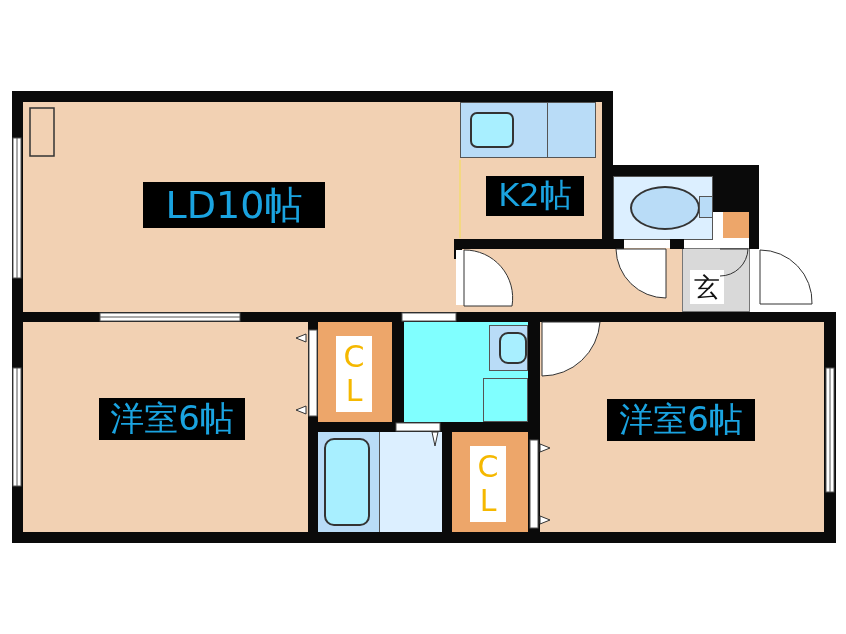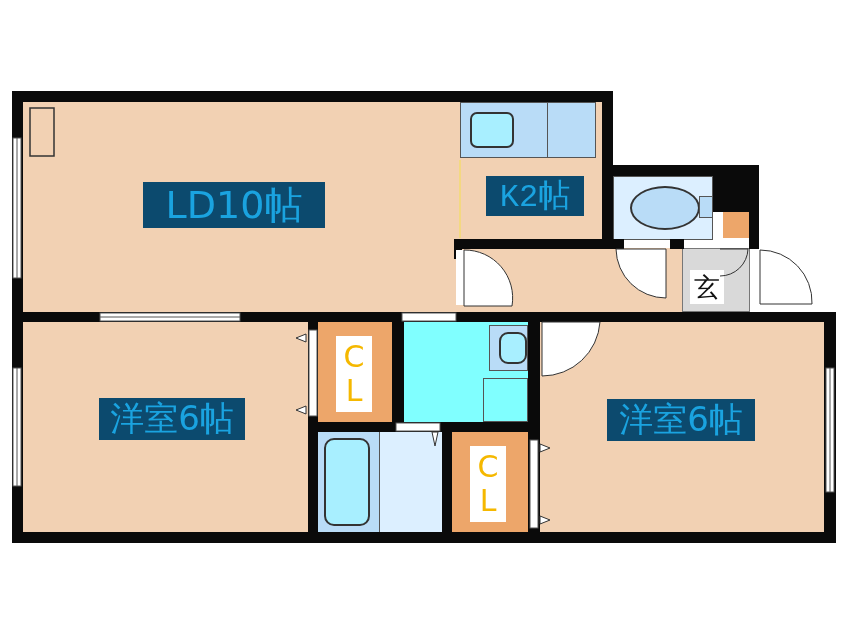--- a/index.html
+++ b/index.html
@@ -1,20 +1,20 @@
 <!DOCTYPE html>
 <html><head>
 <meta charset="utf-8">
 <style>
   html,body{margin:0;padding:0;background:#fff;}
   body{width:846px;height:634px;position:relative;overflow:hidden;font-family:"DejaVu Sans",sans-serif;}
   .abs{position:absolute;box-sizing:border-box;}
   .wall{background:#0a0a0a;position:absolute;}
   .floor{background:#f2d1b3;position:absolute;}
-  .label{position:absolute;background:#0c4a6e;color:#1aa3e0;display:flex;align-items:center;justify-content:center;font-family:"DejaVu Sans",sans-serif;}
+  .label{position:absolute;background:#000000;color:#1aa3e0;display:flex;align-items:center;justify-content:center;font-family:"DejaVu Sans",sans-serif;}
   .cl{position:absolute;background:#fff;color:#f5b800;display:flex;flex-direction:column;align-items:center;justify-content:center;font-size:30px;line-height:34px;}
   svg{position:absolute;left:0;top:0;}
 </style>
 </head>
 <body>
 
 <div class="floor" style="left:22px;top:102px;width:440px;height:212px;"></div>
 <div class="floor" style="left:458px;top:102px;width:144px;height:138px;"></div>
 <div class="floor" style="left:462px;top:248px;width:222px;height:66px;"></div>
 <div class="floor" style="left:22px;top:322px;width:286px;height:210px;"></div>
@@ -107,15 +107,15 @@
 
   <rect x="530" y="440" width="8" height="88" fill="#fff" stroke="#555"></rect>
   <path d="M550 448 L540 444 L540 452 Z" fill="#fff" stroke="#333"></path>
   <path d="M550 520 L540 516 L540 524 Z" fill="#fff" stroke="#333"></path>
 
   <rect x="396" y="423" width="44" height="8" fill="#fff" stroke="#555"></rect>
   <path d="M432 432 L438 432 L435 446 Z" fill="#fff" stroke="#333"></path>
 </svg>
 
 <div class="label" style="left:143px;top:182px;width:182px;height:46px;font-size:38px;">LD10帖</div>
-<div class="label" style="left:486px;top:176px;width:98px;height:40px;font-size:32px;font-family:Liberation Mono, monospace;">K2帖</div>
+<div class="label" style="left:486px;top:176px;width:98px;height:40px;font-size:32px;">K2帖</div>
 <div class="label" style="left:99px;top:398px;width:146px;height:42px;font-size:34px;">洋室6帖</div>
 <div class="label" style="left:607px;top:399px;width:148px;height:42px;font-size:34px;">洋室6帖</div>
 
 </body></html>

